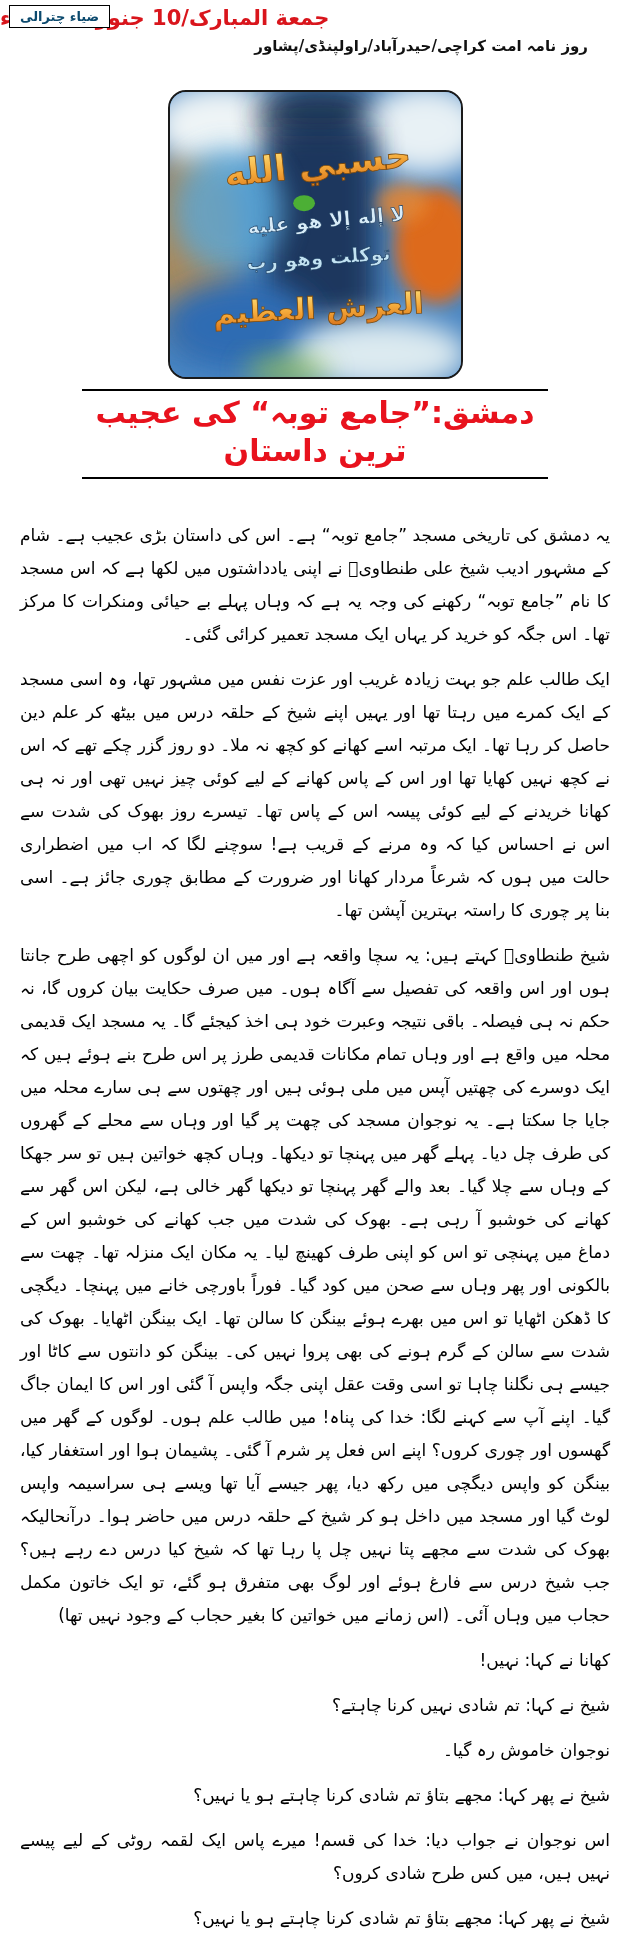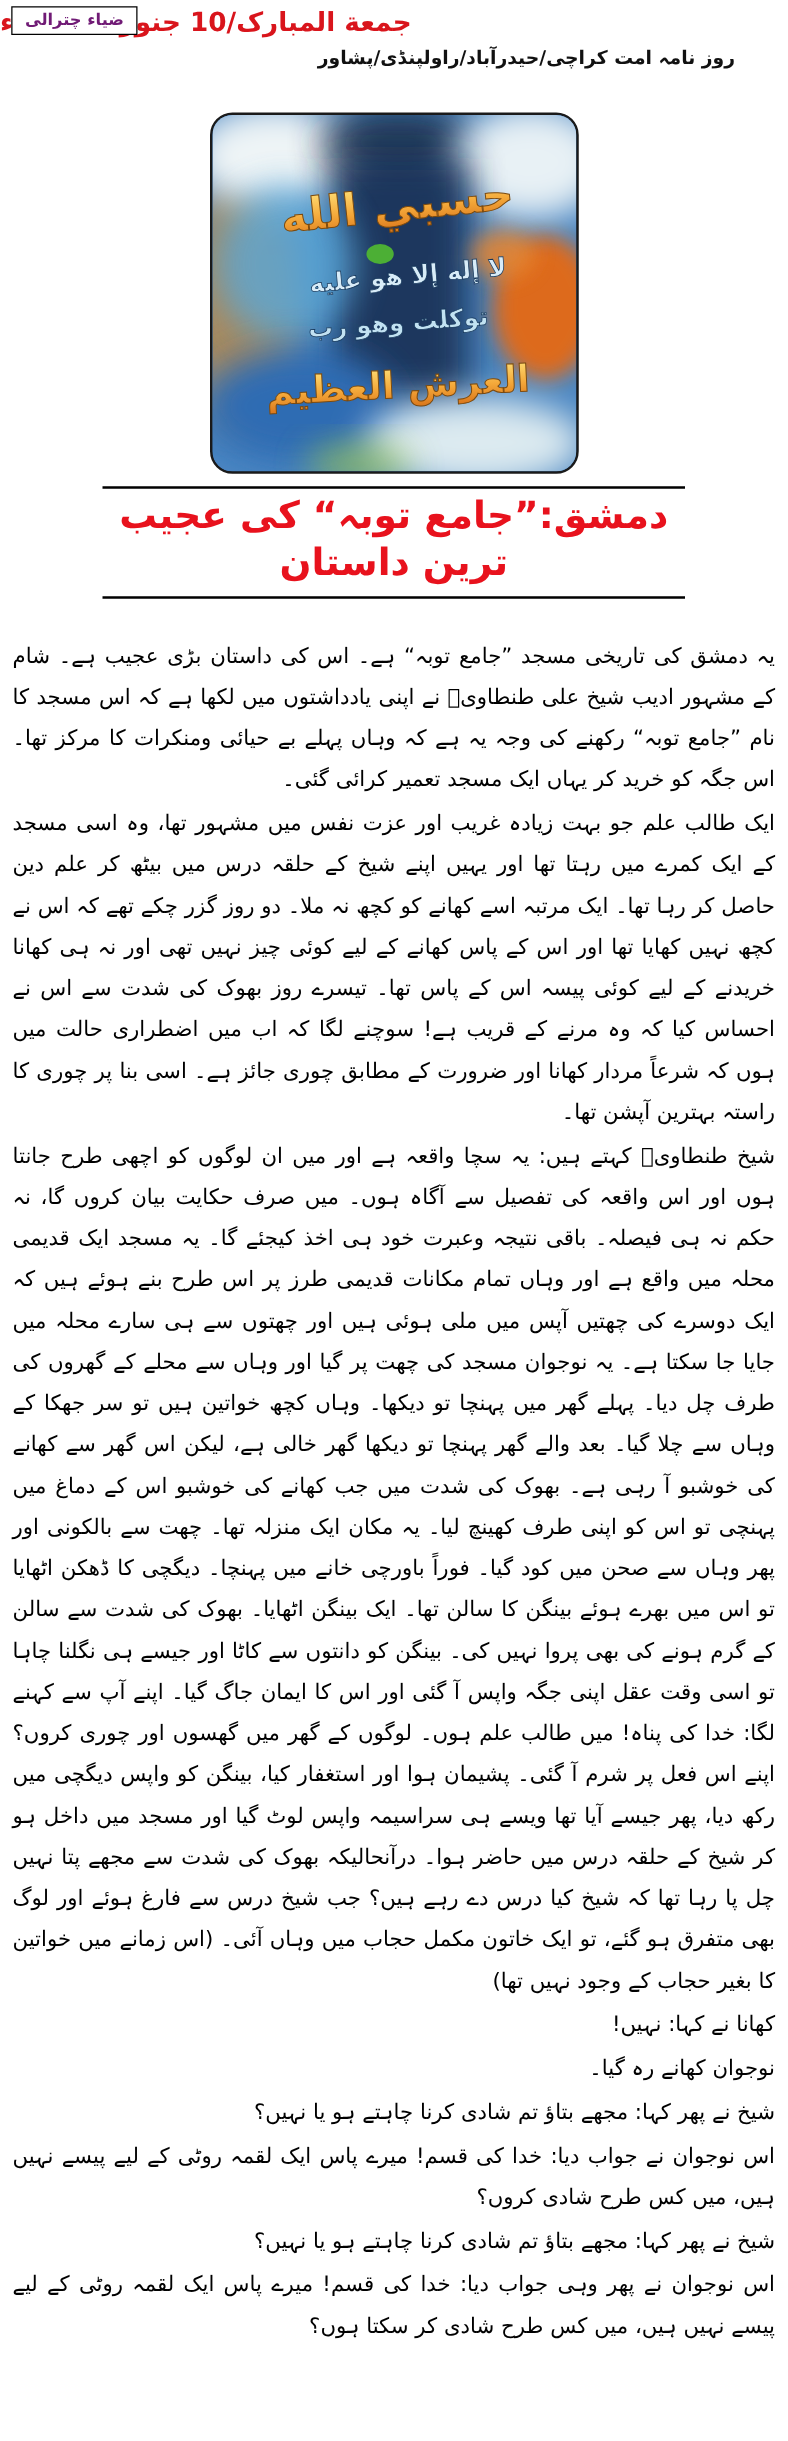--- a/index.html
+++ b/index.html
@@ -11,21 +11,21 @@
   }
   .page{position:relative;width:630px;min-height:1953px;background:#fff;overflow:hidden;}
 
   
   .header{position:relative;height:80px;}
   .author-box{
     position:absolute;left:9px;top:5px;
     border:1.5px solid #000;
     padding:3px 10px;
     font-size:13px;font-weight:bold;
-    background:#fff;color:#701a75;
+    background:#fff;color:#0c4a6e;
     white-space:nowrap;
   }
   .date-line{
     padding:6px 50px 0 0;
     text-align:left;
     font-size:21px;font-weight:bold;
     color:#d9151c;
   }
   .pub-line{
     padding:7px 42px 0 0;
@@ -60,21 +60,21 @@
     letter-spacing:-0.5px;
   }
 
   
   .article{
     padding:12px 8px 0;
     font-size:17px;
     line-height:33px;
     text-align:justify;
   }
-  .article p{margin:2px;}
+  .article p{margin:12px;}
 </style>
 </head>
 <body>
 
 <div class="page">
 
   <div class="header">
     <div class="author-box">ضیاء چترالی</div>
     <div class="date-line">جمعة المبارک/10 جنوری 2025ء</div>
     <div class="pub-line">روز نامہ امت کراچی/حیدرآباد/راولپنڈی/پشاور</div>
@@ -117,21 +117,22 @@
 
   <div class="headline-box">
     <div class="headline">دمشق:”جامع توبہ“ کی عجیب ترین داستان</div>
   </div>
 
   <div class="article">
     <p>یہ دمشق کی تاریخی مسجد ”جامع توبہ“ ہے۔ اس کی داستان بڑی عجیب ہے۔ شام کے مشہور ادیب شیخ علی طنطاویؒ نے اپنی یادداشتوں میں لکھا ہے کہ اس مسجد کا نام ”جامع توبہ“ رکھنے کی وجہ یہ ہے کہ وہاں پہلے بے حیائی ومنکرات کا مرکز تھا۔ اس جگہ کو خرید کر یہاں ایک مسجد تعمیر کرائی گئی۔</p>
     <p>ایک طالب علم جو بہت زیادہ غریب اور عزت نفس میں مشہور تھا، وہ اسی مسجد کے ایک کمرے میں رہتا تھا اور یہیں اپنے شیخ کے حلقہ درس میں بیٹھ کر علم دین حاصل کر رہا تھا۔ ایک مرتبہ اسے کھانے کو کچھ نہ ملا۔ دو روز گزر چکے تھے کہ اس نے کچھ نہیں کھایا تھا اور اس کے پاس کھانے کے لیے کوئی چیز نہیں تھی اور نہ ہی کھانا خریدنے کے لیے کوئی پیسہ اس کے پاس تھا۔ تیسرے روز بھوک کی شدت سے اس نے احساس کیا کہ وہ مرنے کے قریب ہے! سوچنے لگا کہ اب میں اضطراری حالت میں ہوں کہ شرعاً مردار کھانا اور ضرورت کے مطابق چوری جائز ہے۔ اسی بنا پر چوری کا راستہ بہترین آپشن تھا۔</p>
     <p>شیخ طنطاویؒ کہتے ہیں: یہ سچا واقعہ ہے اور میں ان لوگوں کو اچھی طرح جانتا ہوں اور اس واقعہ کی تفصیل سے آگاہ ہوں۔ میں صرف حکایت بیان کروں گا، نہ حکم نہ ہی فیصلہ۔ باقی نتیجہ وعبرت خود ہی اخذ کیجئے گا۔ یہ مسجد ایک قدیمی محلہ میں واقع ہے اور وہاں تمام مکانات قدیمی طرز پر اس طرح بنے ہوئے ہیں کہ ایک دوسرے کی چھتیں آپس میں ملی ہوئی ہیں اور چھتوں سے ہی سارے محلہ میں جایا جا سکتا ہے۔ یہ نوجوان مسجد کی چھت پر گیا اور وہاں سے محلے کے گھروں کی طرف چل دیا۔ پہلے گھر میں پہنچا تو دیکھا۔ وہاں کچھ خواتین ہیں تو سر جھکا کے وہاں سے چلا گیا۔ بعد والے گھر پہنچا تو دیکھا گھر خالی ہے، لیکن اس گھر سے کھانے کی خوشبو آ رہی ہے۔ بھوک کی شدت میں جب کھانے کی خوشبو اس کے دماغ میں پہنچی تو اس کو اپنی طرف کھینچ لیا۔ یہ مکان ایک منزلہ تھا۔ چھت سے بالکونی اور پھر وہاں سے صحن میں کود گیا۔ فوراً باورچی خانے میں پہنچا۔ دیگچی کا ڈھکن اٹھایا تو اس میں بھرے ہوئے بینگن کا سالن تھا۔ ایک بینگن اٹھایا۔ بھوک کی شدت سے سالن کے گرم ہونے کی بھی پروا نہیں کی۔ بینگن کو دانتوں سے کاٹا اور جیسے ہی نگلنا چاہا تو اسی وقت عقل اپنی جگہ واپس آ گئی اور اس کا ایمان جاگ گیا۔ اپنے آپ سے کہنے لگا: خدا کی پناہ! میں طالب علم ہوں۔ لوگوں کے گھر میں گھسوں اور چوری کروں؟ اپنے اس فعل پر شرم آ گئی۔ پشیمان ہوا اور استغفار کیا، بینگن کو واپس دیگچی میں رکھ دیا، پھر جیسے آیا تھا ویسے ہی سراسیمہ واپس لوٹ گیا اور مسجد میں داخل ہو کر شیخ کے حلقہ درس میں حاضر ہوا۔ درآنحالیکہ بھوک کی شدت سے مجھے پتا نہیں چل پا رہا تھا کہ شیخ کیا درس دے رہے ہیں؟ جب شیخ درس سے فارغ ہوئے اور لوگ بھی متفرق ہو گئے، تو ایک خاتون مکمل حجاب میں وہاں آئی۔ (اس زمانے میں خواتین کا بغیر حجاب کے وجود نہیں تھا)</p>
     <p>کھانا نے کہا: نہیں!</p>
-    <p>نوجوان کھانے رہ گیا۔</p>
+    <p>شیخ نے کہا: تم شادی نہیں کرنا چاہتے؟</p>
+    <p>نوجوان خاموش رہ گیا۔</p>
     <p>شیخ نے پھر کہا: مجھے بتاؤ تم شادی کرنا چاہتے ہو یا نہیں؟</p>
     <p>اس نوجوان نے جواب دیا: خدا کی قسم! میرے پاس ایک لقمہ روٹی کے لیے پیسے نہیں ہیں، میں کس طرح شادی کروں؟</p>
     <p>شیخ نے پھر کہا: مجھے بتاؤ تم شادی کرنا چاہتے ہو یا نہیں؟</p>
     <p>اس نوجوان نے پھر وہی جواب دیا: خدا کی قسم! میرے پاس ایک لقمہ روٹی کے لیے پیسے نہیں ہیں، میں کس طرح شادی کر سکتا ہوں؟</p>
 
   </div>
 
 </div>
 
 </body></html>

